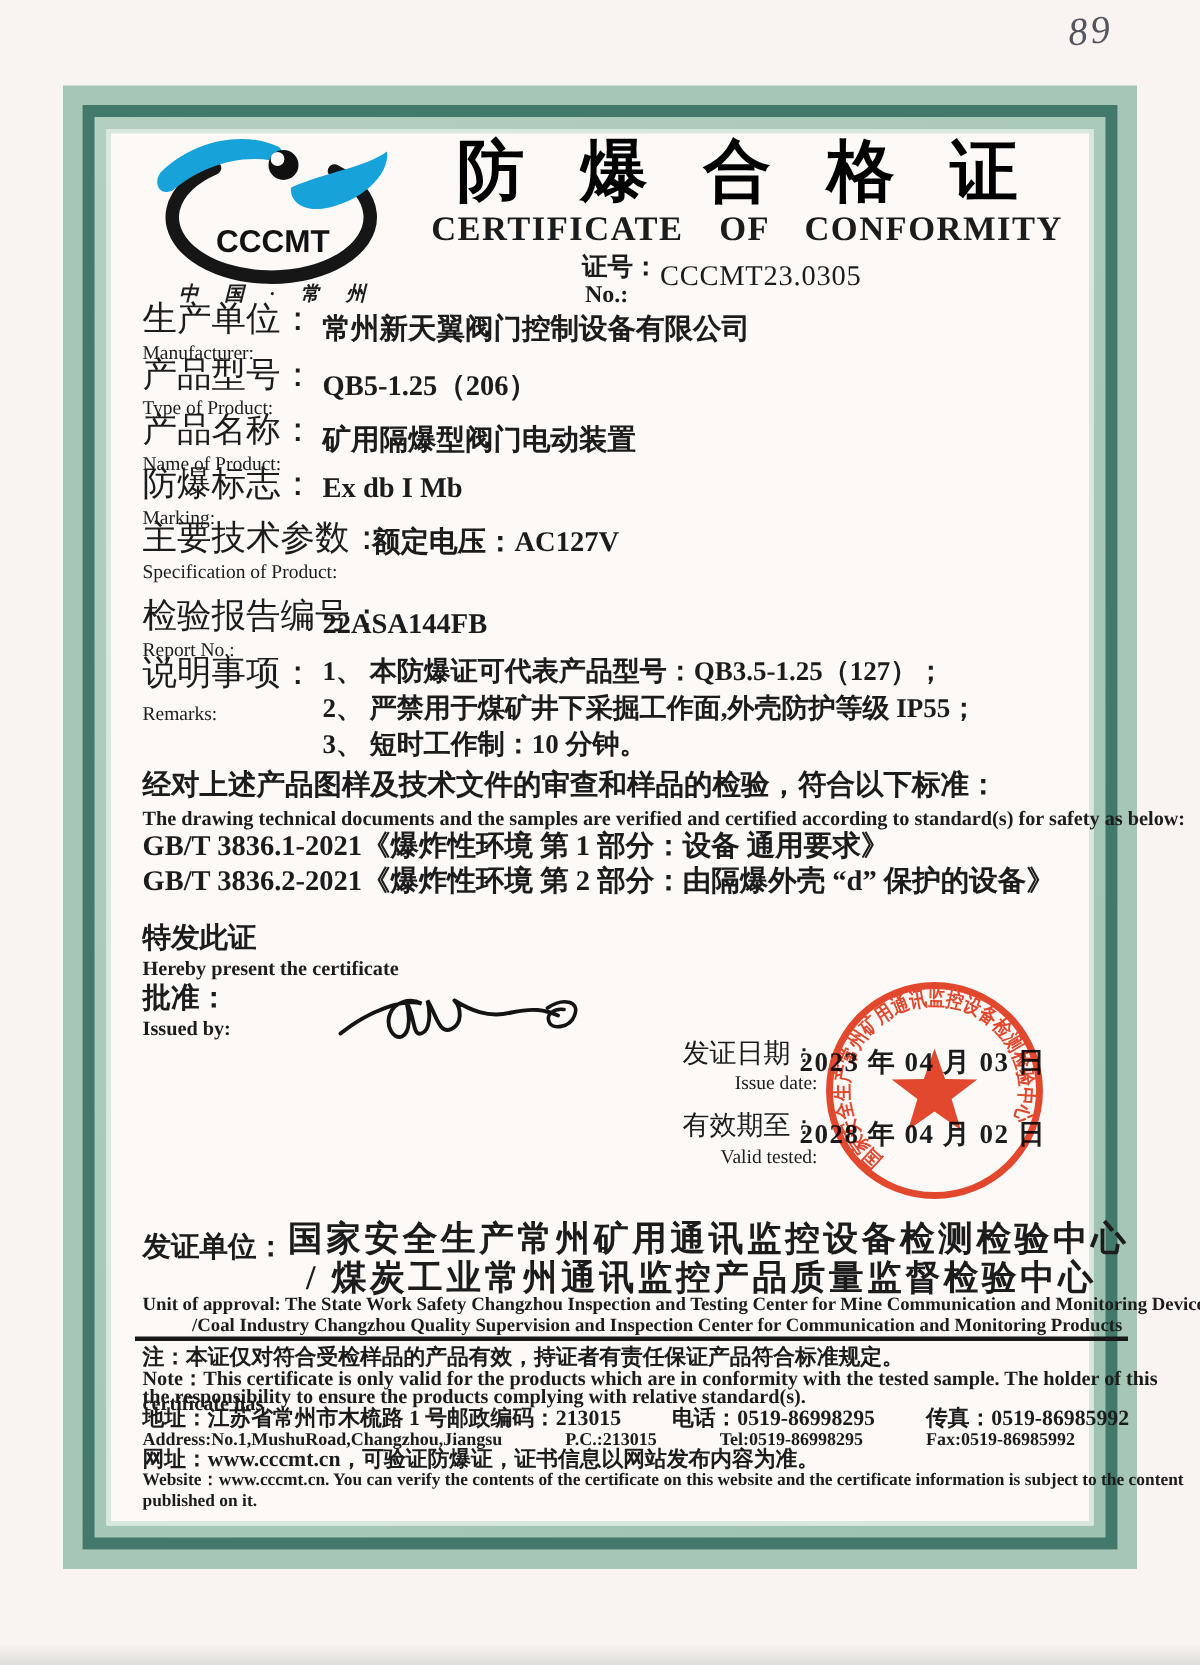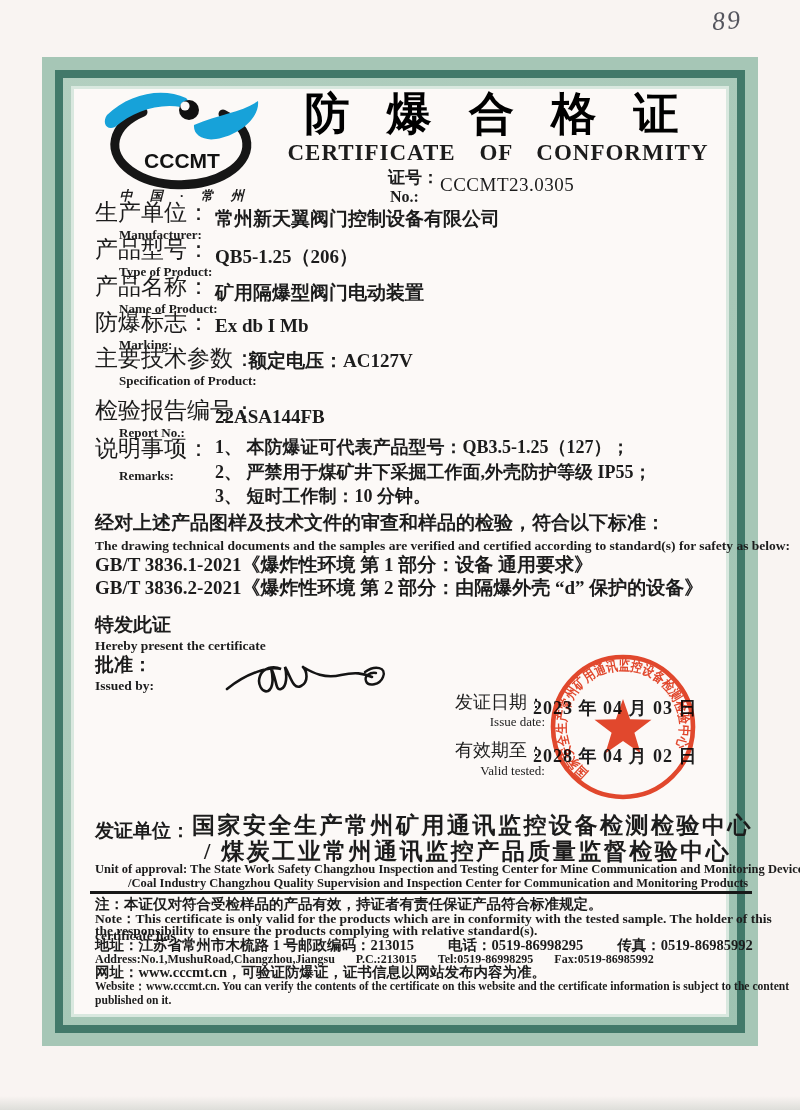--- a/index.html
+++ b/index.html
@@ -22,40 +22,40 @@
        letter-spacing:13px;color:#000000;}
   .title-en{left:258px;top:140px;width:480px;text-align:center;font-size:23px;font-weight:600;
        word-spacing:17px;letter-spacing:1px;}
   .certno-cn{left:388px;top:166px;font-size:17px;font-weight:700;}
   .certno-en{left:390px;top:188px;font-size:16px;font-weight:700;}
   .certno-val{left:440px;top:174px;font-size:19px;letter-spacing:.5px;}
   .logo-region{left:100px;top:187px;width:170px;text-align:center;font-size:13px;font-weight:700;
        font-style:italic;letter-spacing:7px;}
   
   .flabel .cn{font-size:23px;font-weight:400;line-height:22px;}
-  .flabel .en{font-size:13px;font-weight:700;line-height:15px;margin-top:3px;margin-left:24px;}
+  .flabel .en{font-size:13px;font-weight:400;line-height:15px;margin-top:3px;}
   .fvalue{font-size:19px;font-weight:600;}
   .remarks-list div{font-size:18px;font-weight:600;line-height:24.5px;}
   .para-cn{font-size:19px;font-weight:600;}
   .para-en{font-size:13.5px;font-weight:700;}
   .std{font-size:19px;font-weight:600;line-height:23px;}
   
   .datelab-cn{font-size:18px;font-weight:400;text-align:right;width:125px;}
   .datelab-en{font-size:13px;font-weight:400;text-align:right;width:125px;}
   .dateval{font-size:18px;font-weight:600;letter-spacing:1px;}
   
   .unit-label{font-size:19px;font-weight:800;}
   .unit-cn{font-size:23px;font-weight:800;letter-spacing:2.5px;white-space:nowrap;}
   .unit-en{font-size:12.5px;font-weight:800;white-space:nowrap;}
   .divider{left:90px;top:891px;width:662px;height:3px;background:#181818;}
   
   .note-cn{font-size:14.5px;font-weight:700;}
   .note-en{font-size:13.5px;font-weight:600;}
   .contact-cn{display:flex;gap:34px;font-size:14.5px;font-weight:700;white-space:nowrap;}
-  .contact-en{display:flex;gap:21px;font-size:12px;font-weight:600;white-space:nowrap;}
+  .contact-en{display:flex;gap:42px;font-size:12px;font-weight:600;white-space:nowrap;}
   .web-cn{font-size:14.5px;font-weight:700;}
   .web-en{font-size:11.6px;font-weight:600;}
   .stamp{mix-blend-mode:multiply;opacity:.93;}
 </style>
 </head>
 <body>
 
 <div id="page">
 
   <div class="handwritten">89</div>

